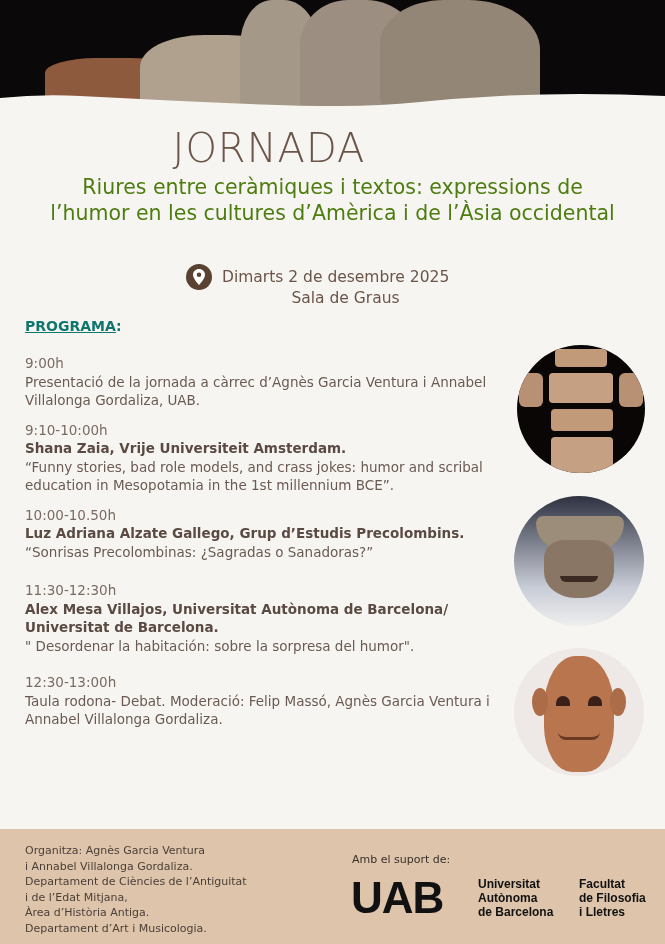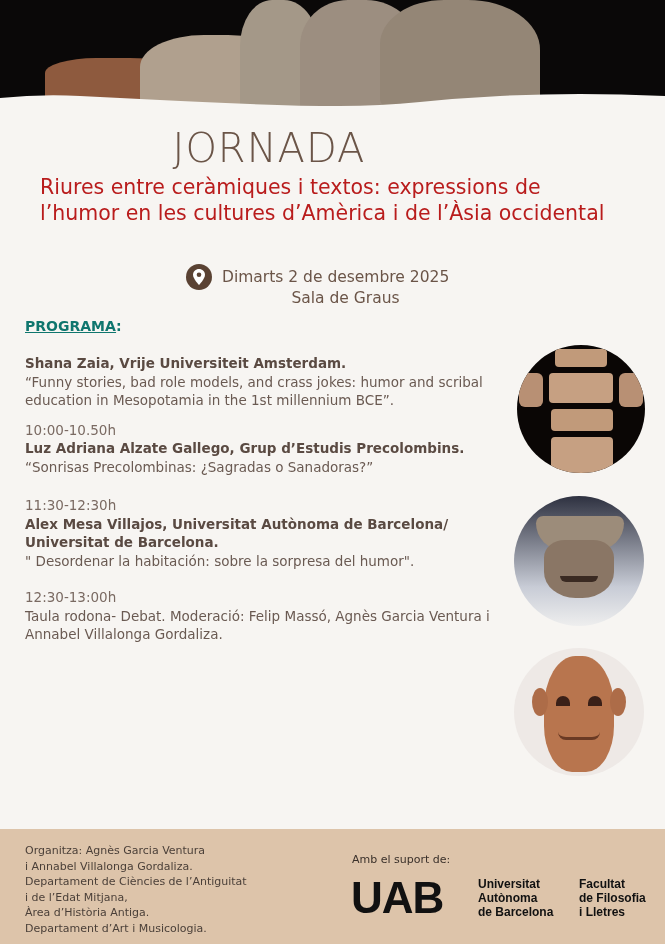--- a/index.html
+++ b/index.html
@@ -1,21 +1,21 @@
 <!DOCTYPE html>
 <html><head>
 <meta charset="utf-8">
 <style>
   * { margin:0; padding:0; box-sizing:border-box; }
   body { width:665px; height:944px; background:#f7f5f2; font-family:"DejaVu Sans", sans-serif; color:#5a4a42; position:relative; overflow:hidden; }
   .hero { position:absolute; left:0; top:0; width:665px; height:120px; background:#0a0808; overflow:hidden; }
   .hero .fig { position:absolute; border-radius:40% 45% 10% 10%; }
   .hero .wave { position:absolute; left:0; top:90px; width:665px; height:40px; }
   .title { position:absolute; top:125px; left:0; width:538px; text-align:center; font-size:40px; color:#6b5548; letter-spacing:1px; font-weight:300; }
-  .subtitle { position:absolute; top:174px; left:40px; width:585px; text-align:left; font-size:20.5px; line-height:26px; color:#b91c1c; }
+  .subtitle { position:absolute; top:174px; left:40px; width:585px; text-align:center; font-size:20.5px; line-height:26px; color:#4d7c0f; }
   .date-row { position:absolute; top:264px; left:186px; display:flex; align-items:center; }
   .pin { width:26px; height:26px; border-radius:50%; background:#5a4233; display:flex; align-items:center; justify-content:center; margin-right:10px; }
   .date { font-size:15.5px; color:#6b5548; }
   .venue { position:absolute; top:289px; left:0; width:665px; text-align:center; font-size:15.5px; color:#6b5548;padding-left:26px; }
   .prog { position:absolute; top:318px; left:25px; font-size:14px; font-weight:bold; color:#0f766e; }
   .prog span.u { text-decoration:underline; }
   .sched { position:absolute; left:25px; top:354px; width:480px; font-size:13.5px; line-height:18.5px; color:#6a5a52; }
   .item { margin-bottom:11px; }
   .time { color:#7a6a62; }
   .b { font-weight:bold; color:#5a4a42; }
@@ -55,20 +55,25 @@
       </svg>
   </span>
   <span class="date">Dimarts 2 de desembre 2025</span>
 </div>
 <div class="venue">Sala de Graus</div>
 
 <div class="prog"><span class="u">PROGRAMA</span><span>:</span></div>
 
 <div class="sched">
   <div class="item">
+    <div class="time">9:00h</div>
+    <div>Presentació de la jornada a càrrec d’Agnès Garcia Ventura i Annabel Villalonga Gordaliza, UAB.</div>
+  </div>
+  <div class="item">
+    <div class="time">9:10-10:00h</div>
     <div class="b">Shana Zaia, Vrije Universiteit Amsterdam.</div>
     <div>“Funny stories, bad role models, and crass jokes: humor and scribal education in Mesopotamia in the 1st millennium BCE”.</div>
   </div>
   <div class="item" style="margin-bottom:20px;">
     <div class="time">10:00-10.50h</div>
     <div class="b">Luz Adriana Alzate Gallego, Grup d’Estudis Precolombins.</div>
     <div>“Sonrisas Precolombinas: ¿Sagradas o Sanadoras?”</div>
   </div>
   <div class="item" style="margin-bottom:16px;">
   </div>

